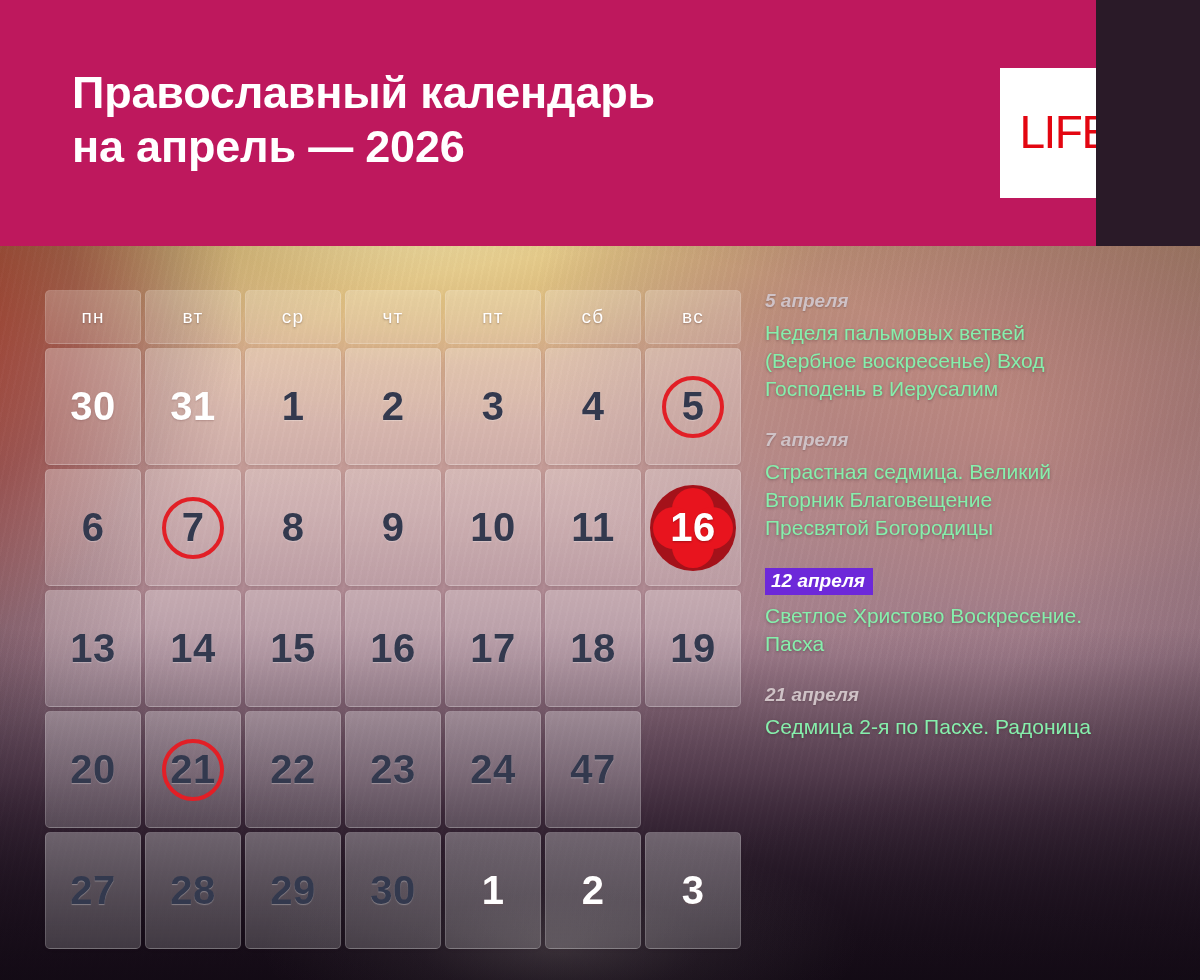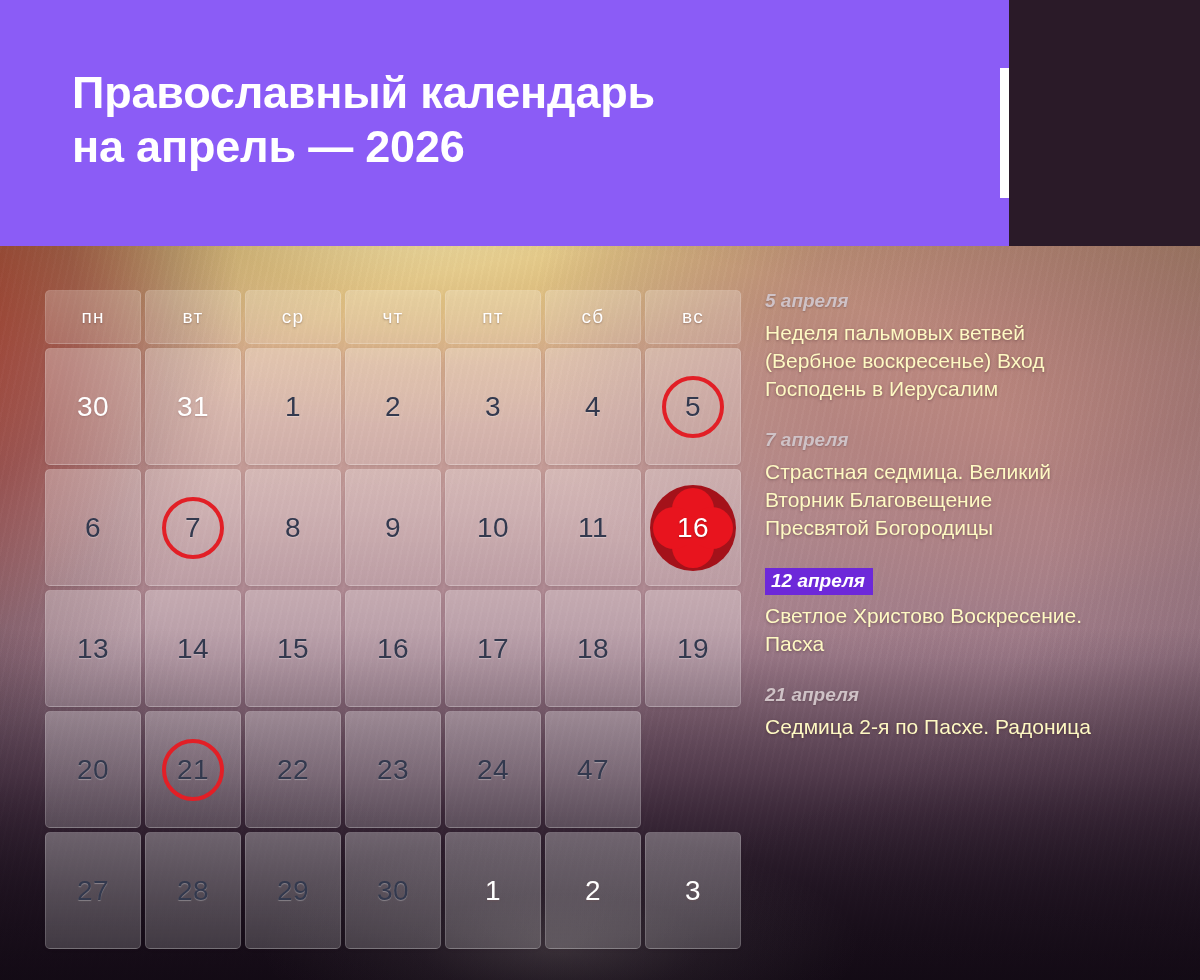--- a/index.html
+++ b/index.html
@@ -5,22 +5,22 @@
   * { margin:0; padding:0; box-sizing:border-box; }
   html,body { width:1200px; height:980px; overflow:hidden; }
   body {
     font-family:"Liberation Sans", sans-serif;
     background:#2a1a28;
     position:relative;
   }
 
   
   #header {
-    position:absolute; left:0; top:0; width:1009px; height:246px;
-    background:#8b5cf6;
+    position:absolute; left:0; top:0; width:1096px; height:246px;
+    background:#be185d;
     overflow:hidden;
   }
   #header-title {
     position:absolute; left:72px; top:66px;
     color:#ffffff;
     font-size:45px;
     font-weight:bold;
     line-height:54px;
     letter-spacing:-0.2px;
     white-space:pre-line;
@@ -136,22 +136,22 @@
     letter-spacing:1.2px;
     text-shadow:0 1px 2px rgba(60,30,30,0.35);
   }
   .day-row .cal-cell {
     height:117px;
     background:linear-gradient(to bottom, rgba(255,255,255,0.30), rgba(255,255,255,0.19));
     border:1px solid rgba(255,255,255,0.16);
     box-shadow:0 1px 3px rgba(40,20,30,0.10);
   }
   .daynum {
-    font-size:28px;
-    font-weight:normal;
+    font-size:40px;
+    font-weight:bold;
     color:#33394e;
     letter-spacing:0.5px;
     position:relative; z-index:3;
     text-shadow:0 1px 1px rgba(255,255,255,0.30);
   }
   .daynum.muted { color:#ffffff; text-shadow:0 1px 2px rgba(120,80,80,0.35); }
   .daynum.on-accent { color:#ffffff; text-shadow:0 1px 2px rgba(90,10,14,0.45); }
 
   
   .ring {
@@ -204,21 +204,21 @@
     font-style:italic;
   }
   .ev-date.hl {
     color:#ffffff;
     background:#6d28d9;
     padding:2px 8px 3px 6px;
     text-shadow:none;
   }
   .ev-text {
     font-size:21px;
-    color:#fef9c3;
+    color:#86efac;
     line-height:28px;
     text-shadow:0 1px 3px rgba(60,30,40,0.45);
     white-space:pre-line;
   }
 </style>
 </head>
 <body>
 
 <div id="header">
   <div id="header-title">Православный календарь

